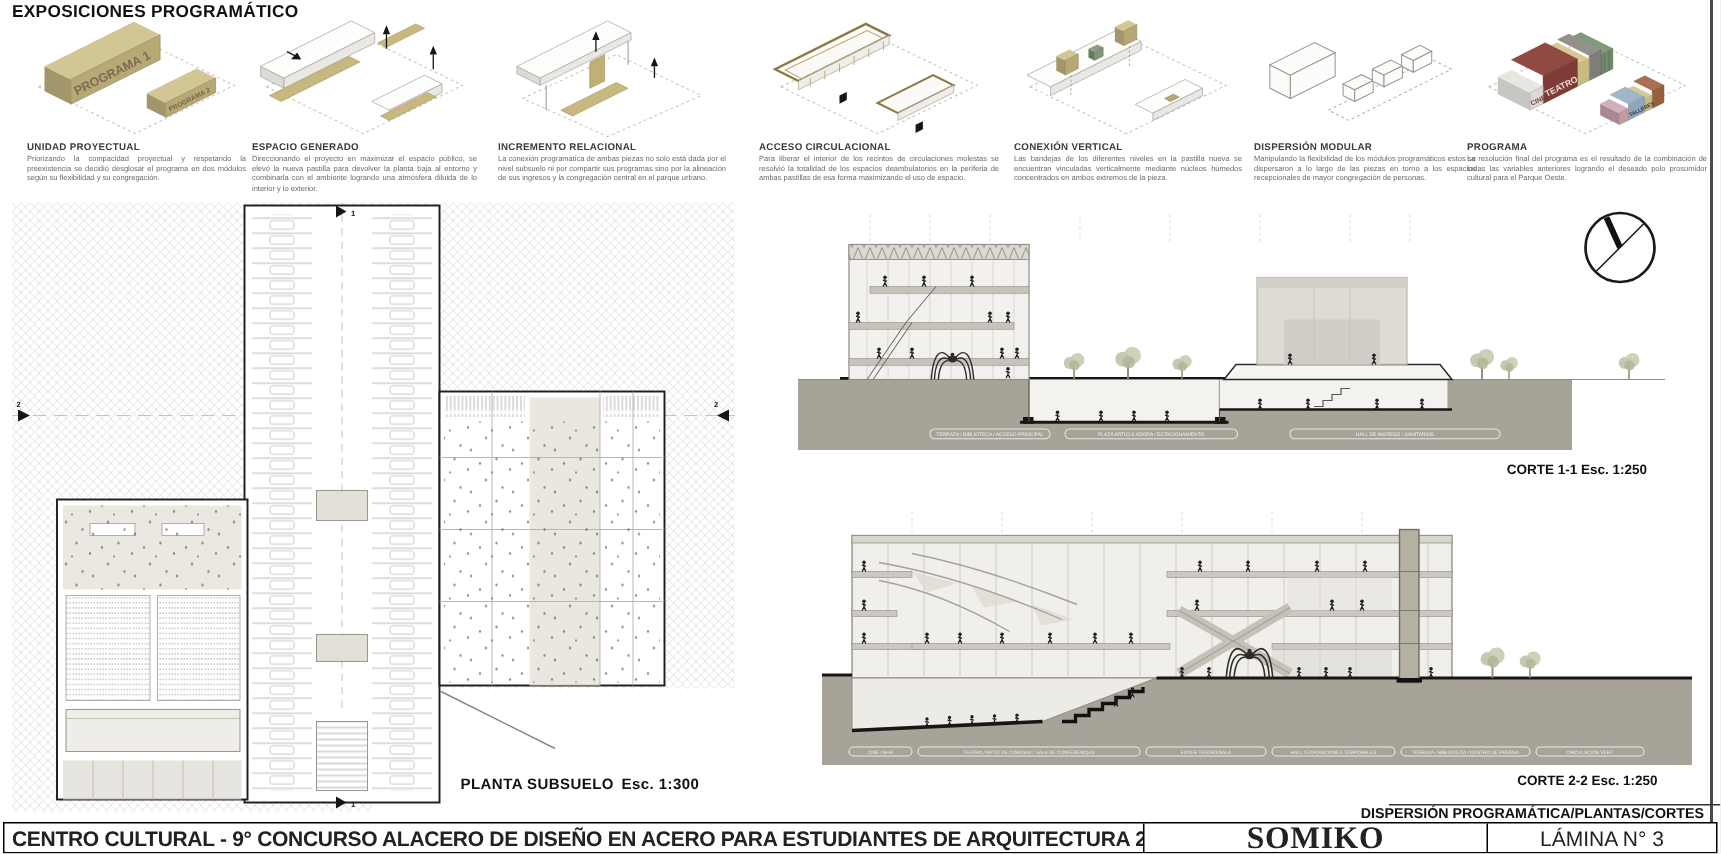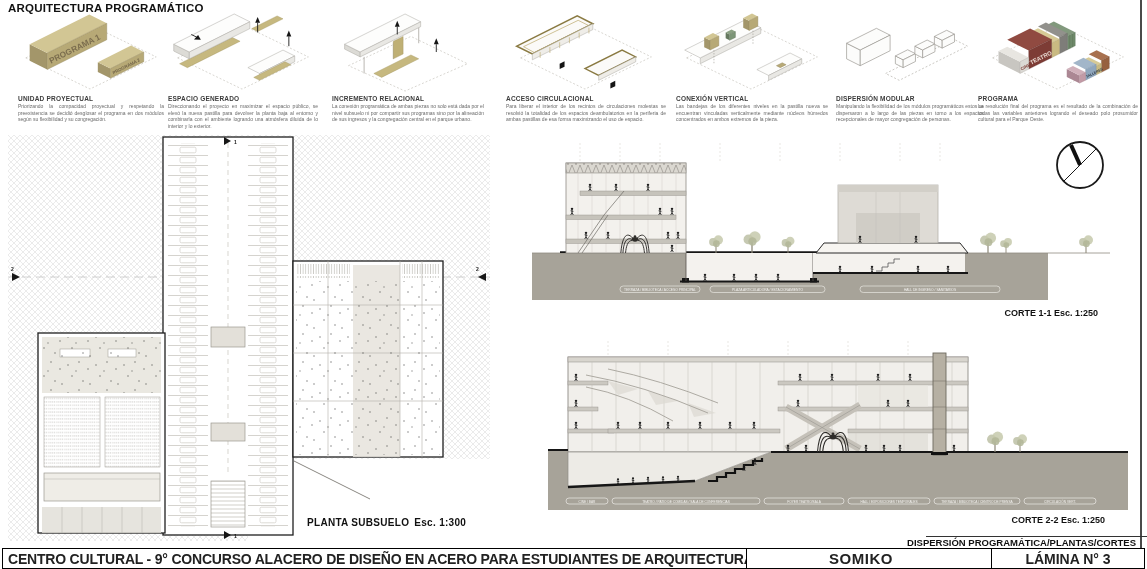--- a/index.html
+++ b/index.html
@@ -19,31 +19,31 @@
   .c2-svg{position:absolute;left:548px;top:335px;}
   .right-border{position:absolute;left:1140px;top:0;width:1.5px;height:548px;background:#4a4a4a;}
   .int-line{position:absolute;left:926px;top:536px;width:221px;height:1px;background:#333;}
   .int-title{position:absolute;left:800px;top:537px;width:336px;text-align:right;
              font-size:9.5px;font-weight:bold;color:#111;}
   .footer{position:absolute;left:2px;top:548px;width:1143px;height:21px;box-sizing:border-box;
           border:1.5px solid #000;background:#fff;display:flex;align-items:stretch;}
   .f-title{flex:1;display:flex;align-items:center;padding-left:5px;font-size:14px;font-weight:bold;
            letter-spacing:-.2px;white-space:nowrap;overflow:hidden;}
   .f-team{width:228px;border-left:1.5px solid #000;display:flex;align-items:center;justify-content:center;
-          font-size:15px;font-weight:bold;letter-spacing:.5px;}
+          font-size:21px;font-weight:bold;letter-spacing:.5px;font-family:Liberation Serif, serif;}
   .f-sheet{width:152px;border-left:1.5px solid #000;display:flex;align-items:center;justify-content:center;
-           font-size:14px;font-weight:bold;margin-left:16px;}
+           font-size:14px;font-weight:normal;}
   svg text{font-family:"Liberation Sans",sans-serif;}
 </style>
 </head>
 <body>
 
 <div class="sheet">
 
-  <div class="hdr">ARQUITECTURA PROGRAMÁTICO</div>
+  <div class="hdr">EXPOSICIONES PROGRAMÁTICO</div>
 
   <div class="panel p1">
     <svg viewBox="0 0 150 82">
       <polygon points="8,46 76,13 142,45 74,78" fill="none" stroke="#c6c3bb" stroke-width=".7" stroke-dasharray="2,2"></polygon>
       <polygon points="30,58 12,49 12,32 30,41" fill="#a3966a"></polygon>
       <polygon points="30,41 91.2,10.4 73.2,1.4 12,32" fill="#d2c694"></polygon>
       <polygon points="30,58 91.2,27.4 91.2,10.4 30,41" fill="#b7a976" stroke="#8d8054" stroke-width=".4"></polygon>
       <text transform="translate(34,52) rotate(-26.5)" font-size="8.5" font-weight="bold" fill="#75674a" opacity=".9">PROGRAMA 1</text>
       <polygon points="95,67 82,60.5 82,50.5 95,57" fill="#a3966a"></polygon>
       <polygon points="95,57 129.2,39.9 116.2,33.4 82,50.5" fill="#d2c694"></polygon>

